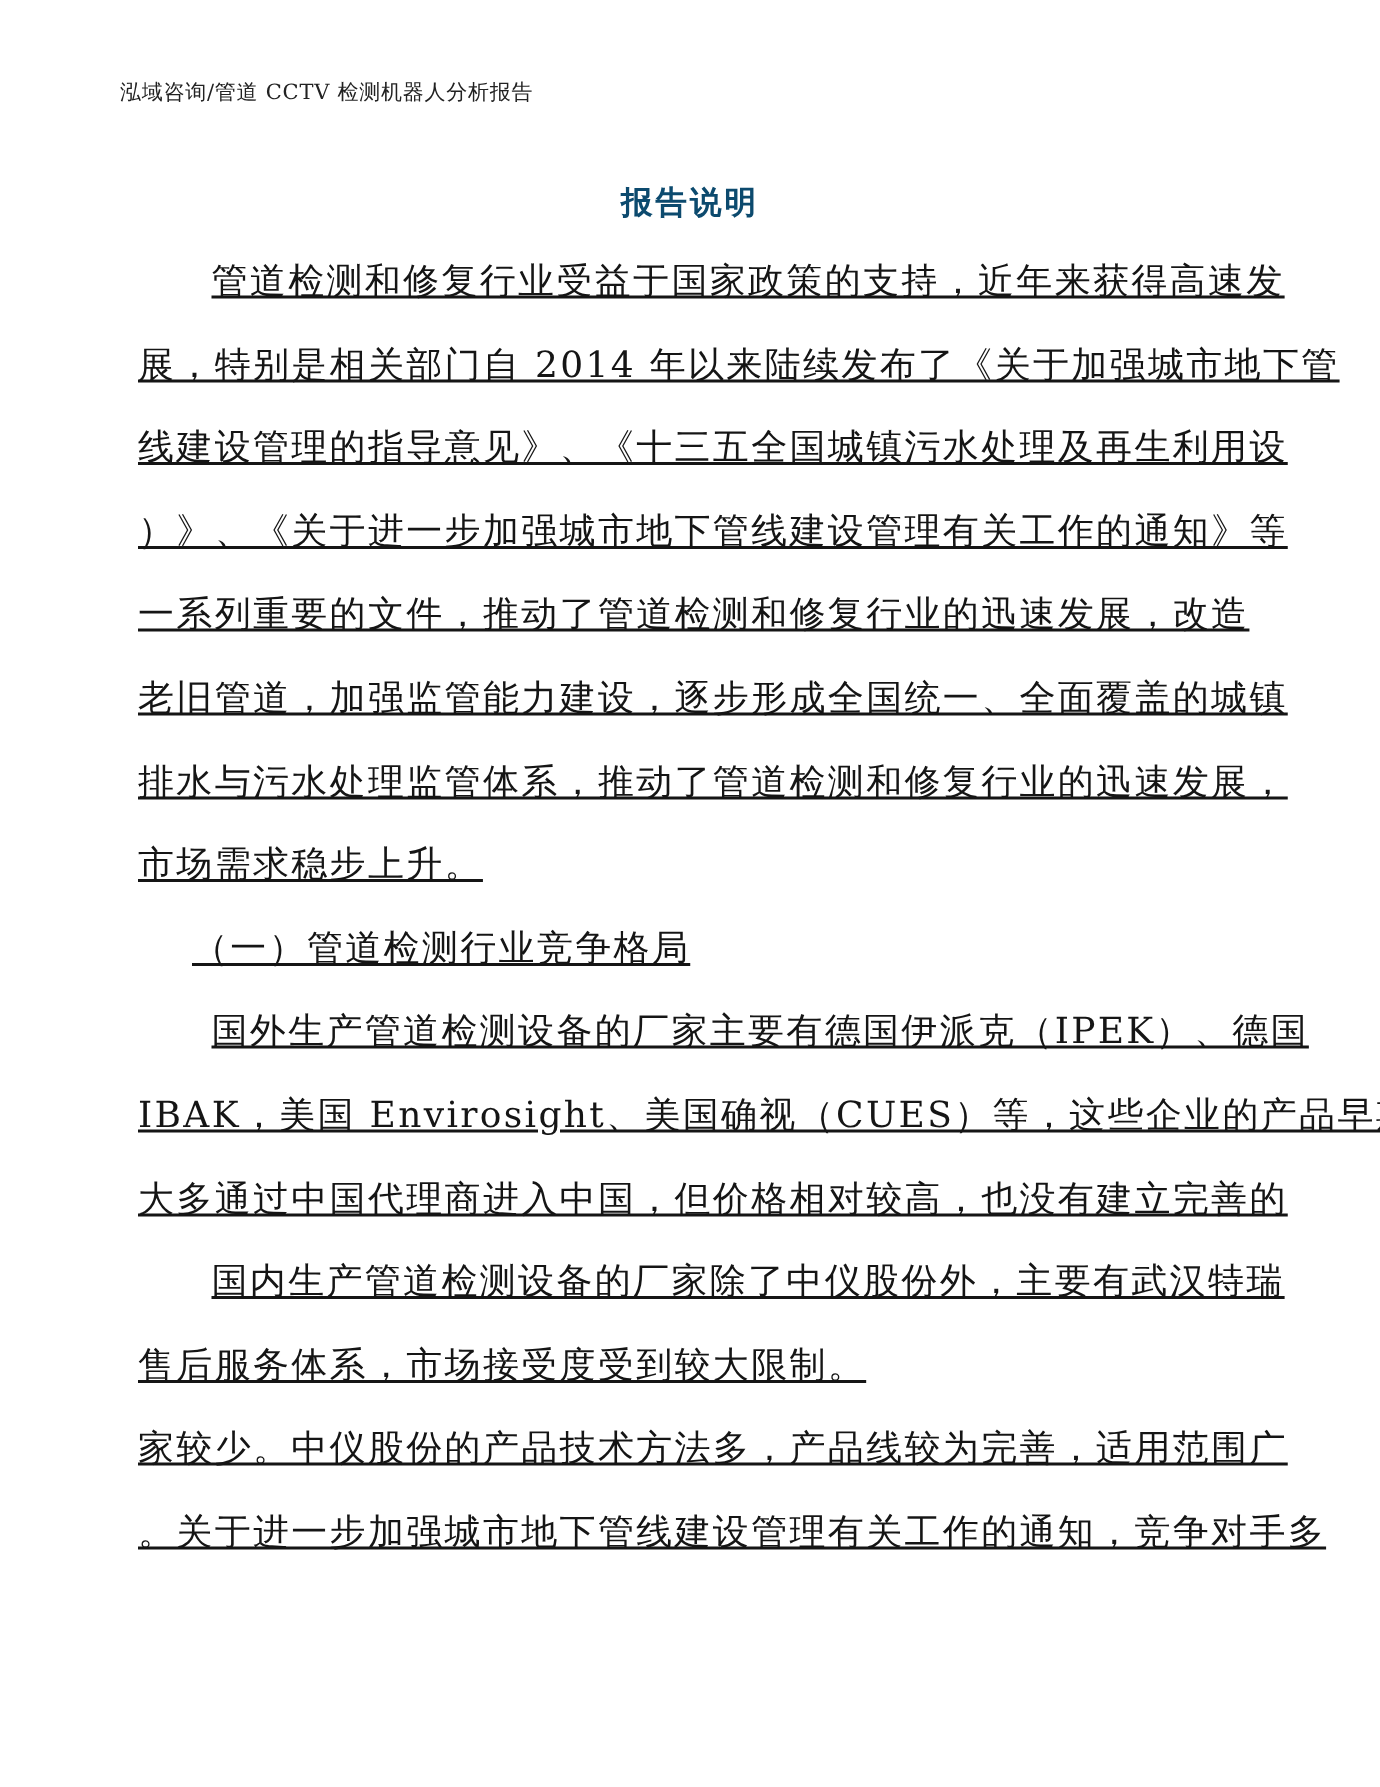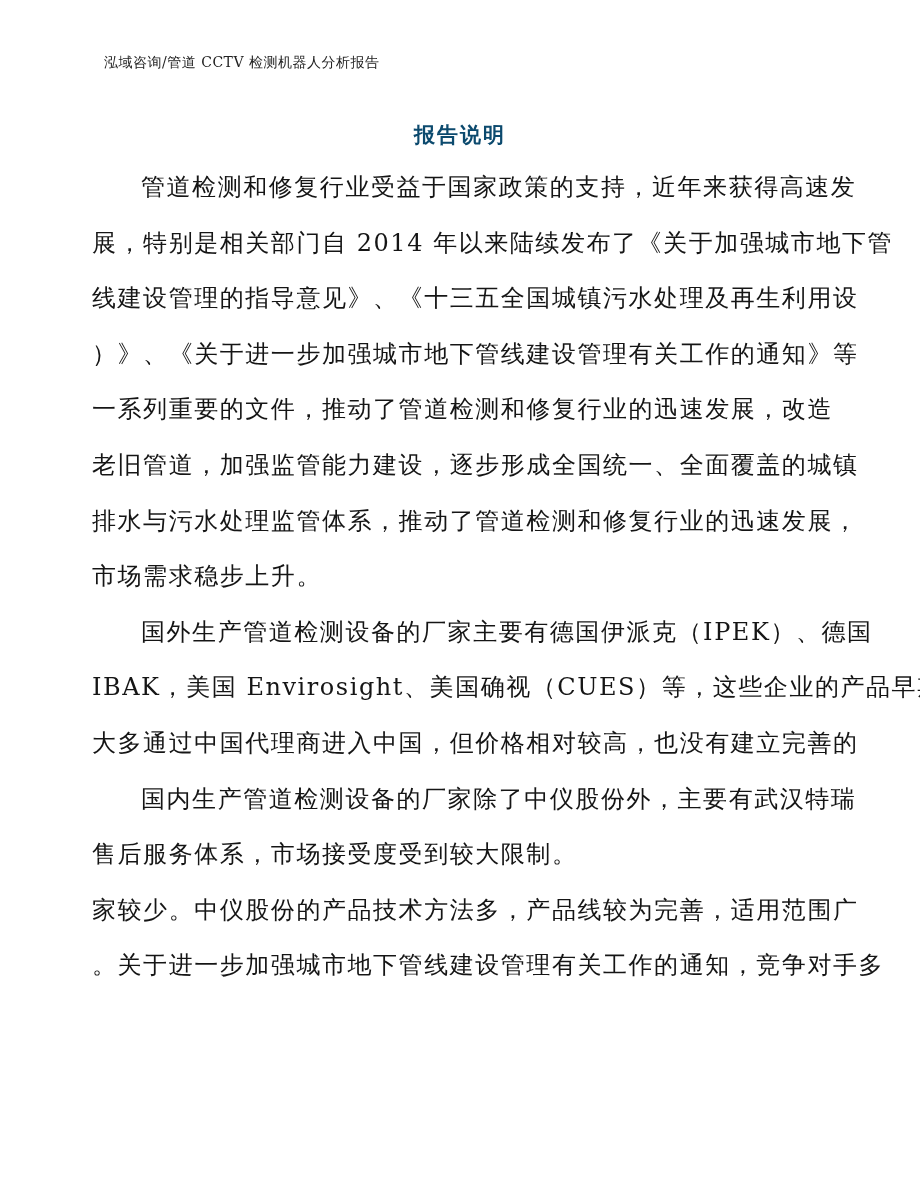--- a/index.html
+++ b/index.html
@@ -10,21 +10,21 @@
     body {
       width: 920px;
       height: 1191px;
       position: relative;
       overflow: hidden;
       color: #111111;
       font-family: "DejaVu Serif", "Liberation Serif", serif;
     }
     .page-header {
       position: absolute;
-      left: 104px;
+      left: 80px;
       top: 52px;
       font-size: 14px;
       line-height: 20px;
       color: #222;
       letter-spacing: 0.5px;
       white-space: nowrap;
     }
     .doc-title {
       position: absolute;
       left: 0;
@@ -44,20 +44,21 @@
       top: 160px;
       width: 732px;
     }
     .line {
       height: 55.6px;
       line-height: 55.6px;
       font-size: 24px;
       white-space: nowrap;
       letter-spacing: 1.55px;
       color: #151515;
+      text-decoration: underline;
     }
     .line.indent {
       padding-left: 49px;
     }
     .line.heading {
       padding-left: 36px;
     }
   </style>
 </head>
 <body>
@@ -68,20 +69,21 @@
 
 <div class="body-text">
   <div class="line indent">管道检测和修复行业受益于国家政策的支持，近年来获得高速发</div>
   <div class="line">展，特别是相关部门自 2014 年以来陆续发布了《关于加强城市地下管</div>
   <div class="line">线建设管理的指导意见》、《十三五全国城镇污水处理及再生利用设</div>
   <div class="line">）》、《关于进一步加强城市地下管线建设管理有关工作的通知》等</div>
   <div class="line">一系列重要的文件，推动了管道检测和修复行业的迅速发展，改造</div>
   <div class="line">老旧管道，加强监管能力建设，逐步形成全国统一、全面覆盖的城镇</div>
   <div class="line">排水与污水处理监管体系，推动了管道检测和修复行业的迅速发展，</div>
   <div class="line">市场需求稳步上升。</div>
+  <div class="line heading">（一）管道检测行业竞争格局</div>
   <div class="line indent">国外生产管道检测设备的厂家主要有德国伊派克（IPEK）、德国</div>
   <div class="line">IBAK，美国 Envirosight、美国确视（CUES）等，这些企业的产品早期</div>
   <div class="line">大多通过中国代理商进入中国，但价格相对较高，也没有建立完善的</div>
   <div class="line indent">国内生产管道检测设备的厂家除了中仪股份外，主要有武汉特瑞</div>
   <div class="line">售后服务体系，市场接受度受到较大限制。</div>
   <div class="line">家较少。中仪股份的产品技术方法多，产品线较为完善，适用范围广</div>
   <div class="line">。关于进一步加强城市地下管线建设管理有关工作的通知，竞争对手多</div>
 </div>
 
 </body></html>

